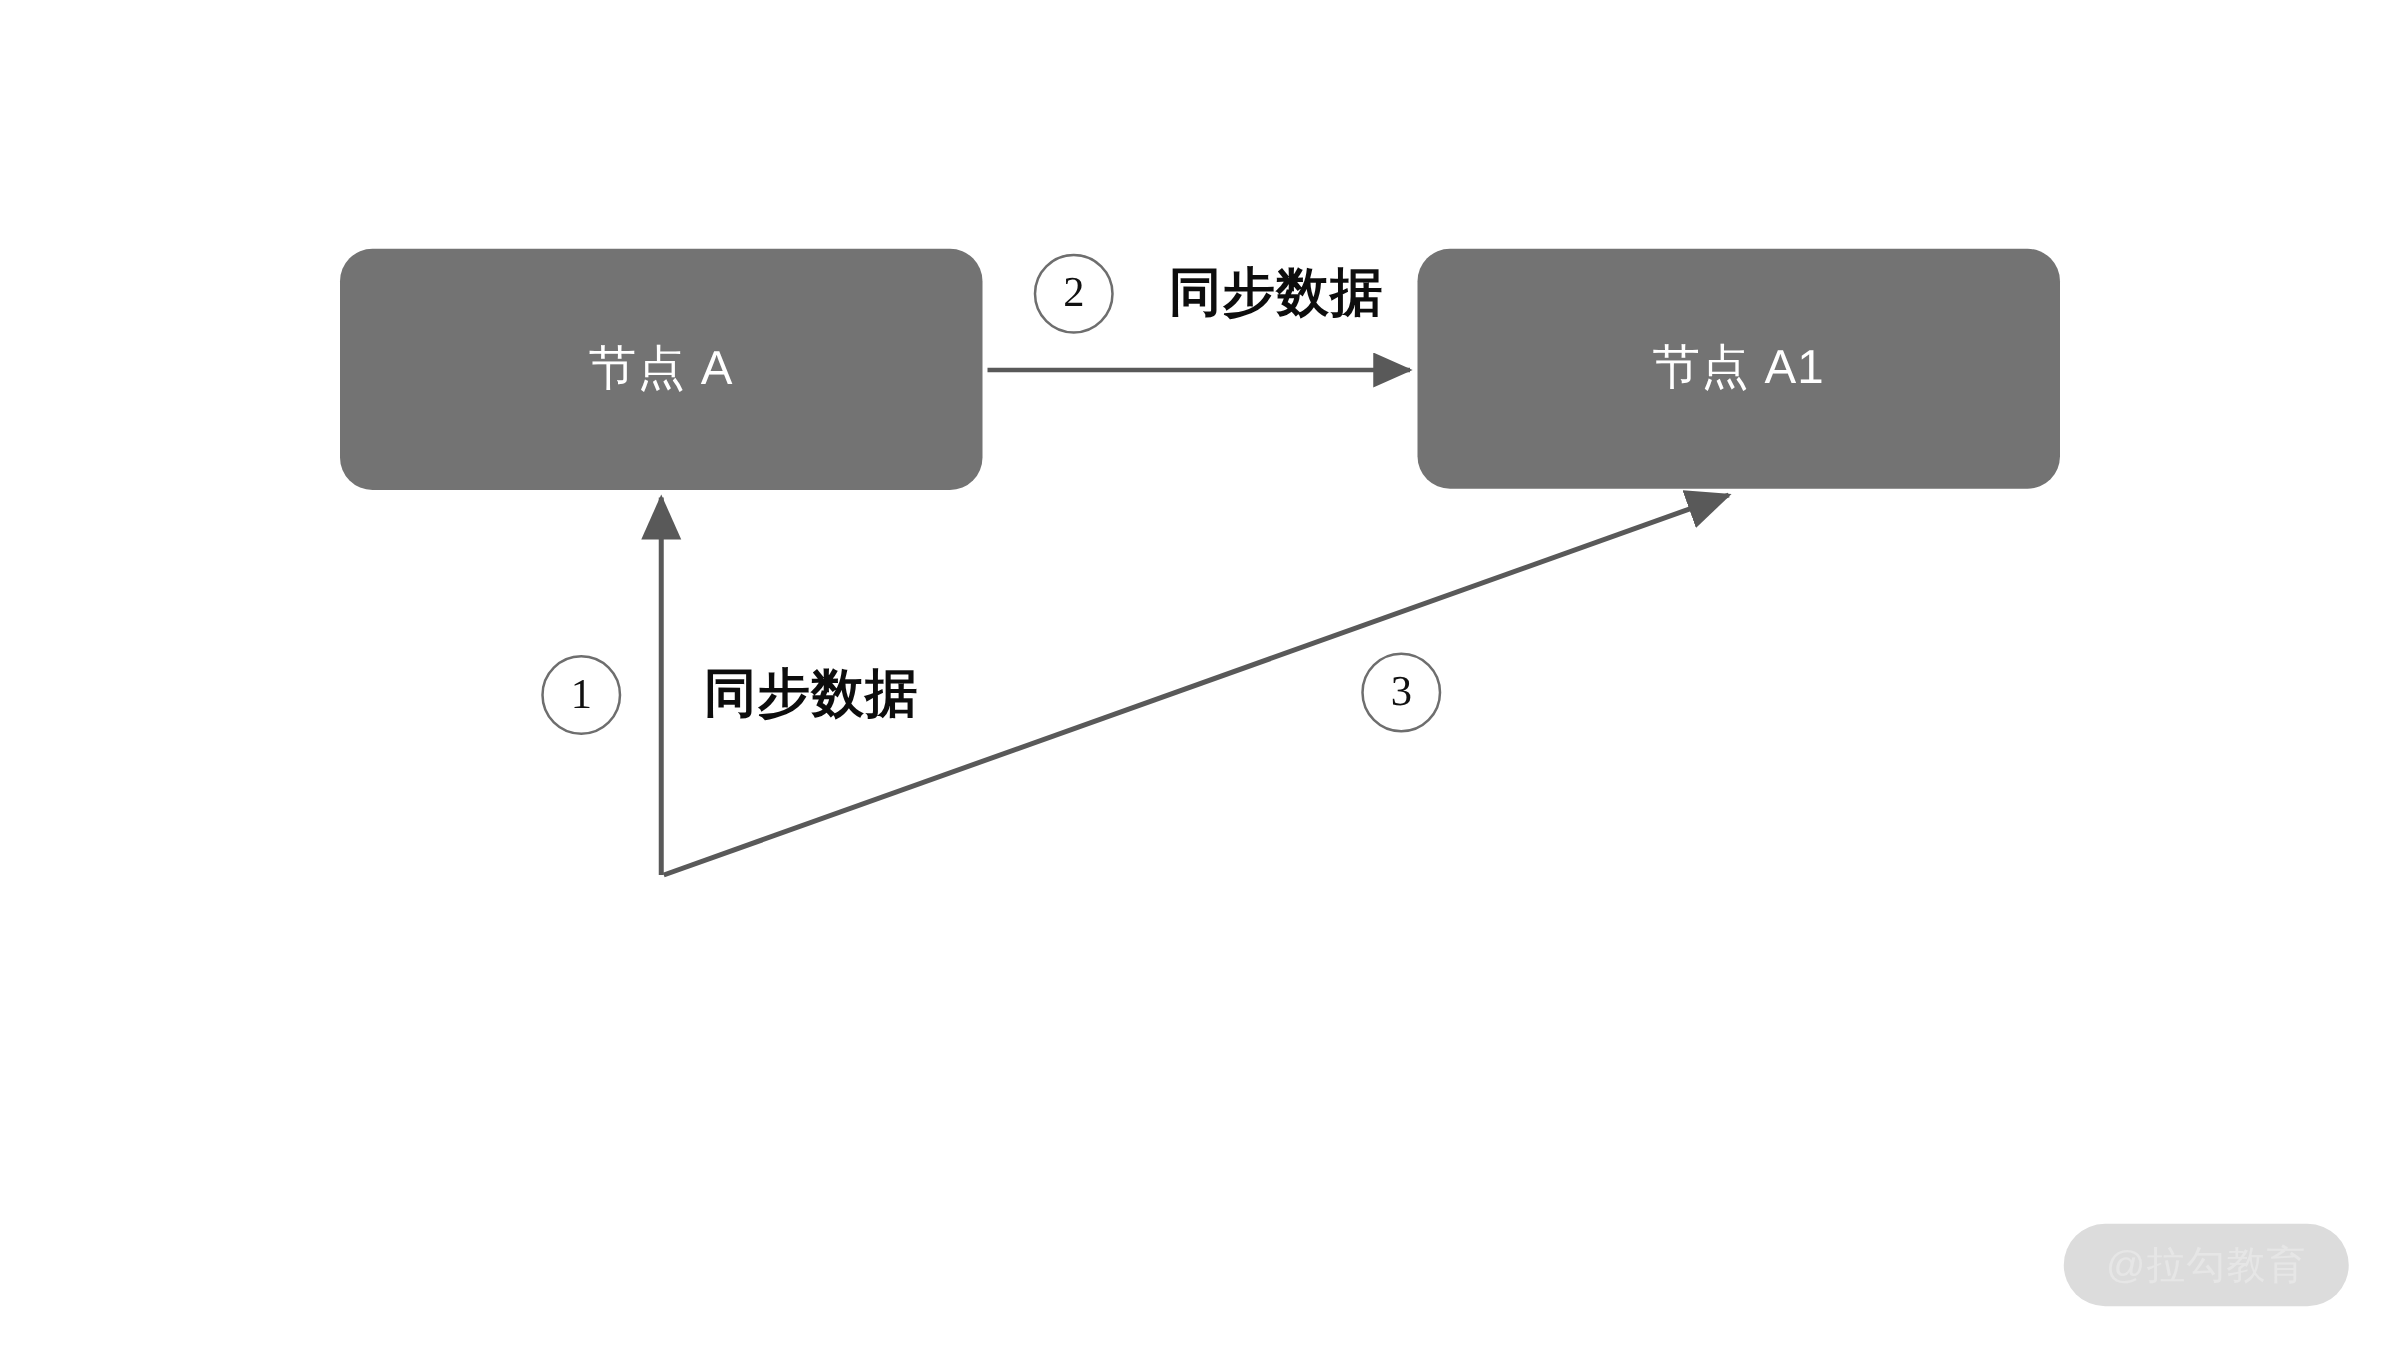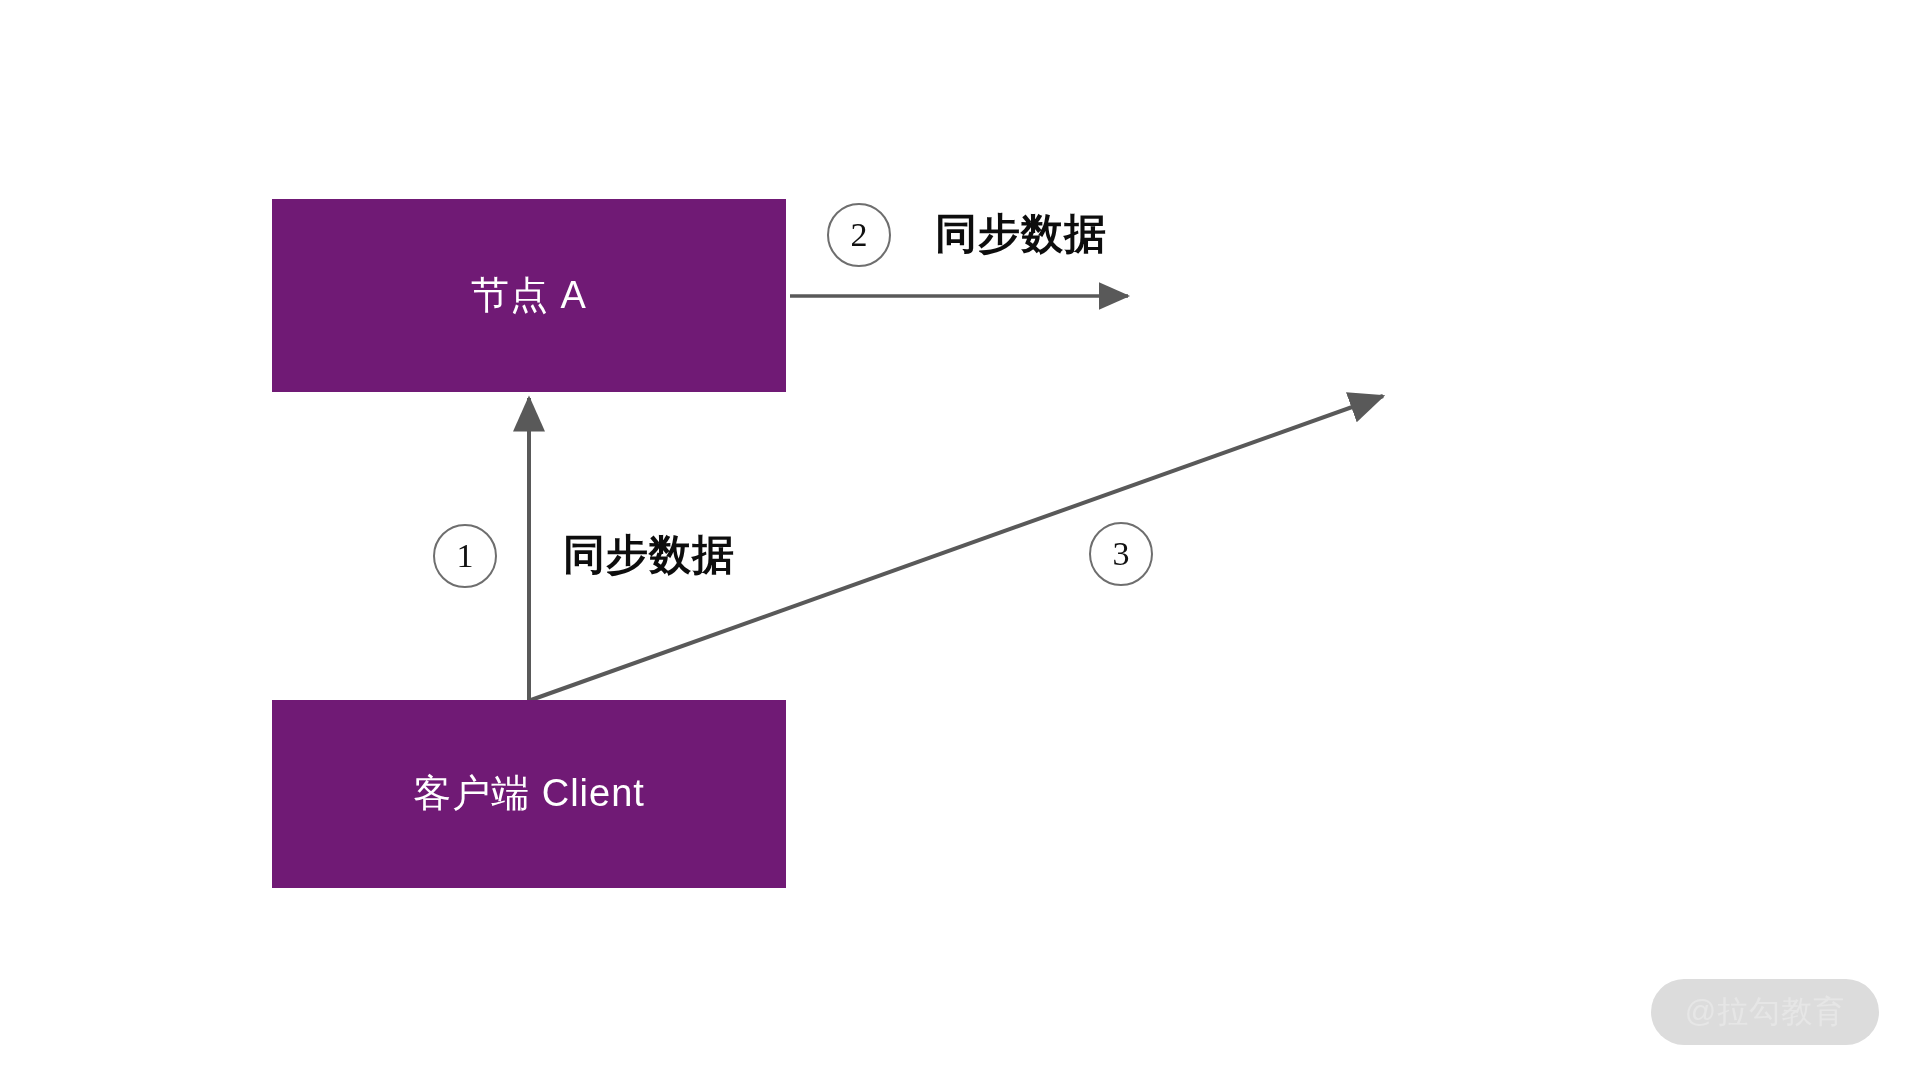--- a/index.html
+++ b/index.html
@@ -18,25 +18,26 @@
   #canvas {
     position: absolute;
     left: 0;
     top: 0;
     width: 1920px;
     height: 1079px;
     background: #ffffff;
   }
   .node-box {
     position: absolute;
-    background: #701a75;
+    background: #737373;
     display: flex;
     align-items: center;
     justify-content: center;
     box-sizing: border-box;
+    border-radius: 26px;
   }
   .node-label {
     color: #ffffff;
     font-size: 38px;
     font-weight: 400;
     letter-spacing: 1px;
     line-height: 1.1;
     white-space: nowrap;
   }
   #node-a   { left: 272px; top: 199px;  width: 514px; height: 193px; }
@@ -126,24 +127,24 @@
 
     <line x1="790" y1="296" x2="1128" y2="296" stroke="#595959" stroke-width="3.5" marker-end="url(#ah)"></line>
 
     <line x1="531" y1="700" x2="1383" y2="396" stroke="#595959" stroke-width="4" marker-end="url(#ah)"></line>
   </svg>
 
   <div class="node-box" id="node-a">
     <span class="node-label">节点 A</span>
   </div>
 
+  <div class="node-box" id="node-a1">
+    <span class="node-label">节点 A1</span>
+  </div>
 
-  <div class="node-box" id="node-client">
-    <span class="node-label">客户端 Client</span>
-  </div>
 
   <div class="step-badge" id="badge-1">
     <span>1</span>
   </div>
   <div class="step-caption" id="caption-1">同步数据</div>
 
   <div class="step-badge" id="badge-2">
     <span>2</span>
   </div>
   <div class="step-caption" id="caption-2">同步数据</div>

